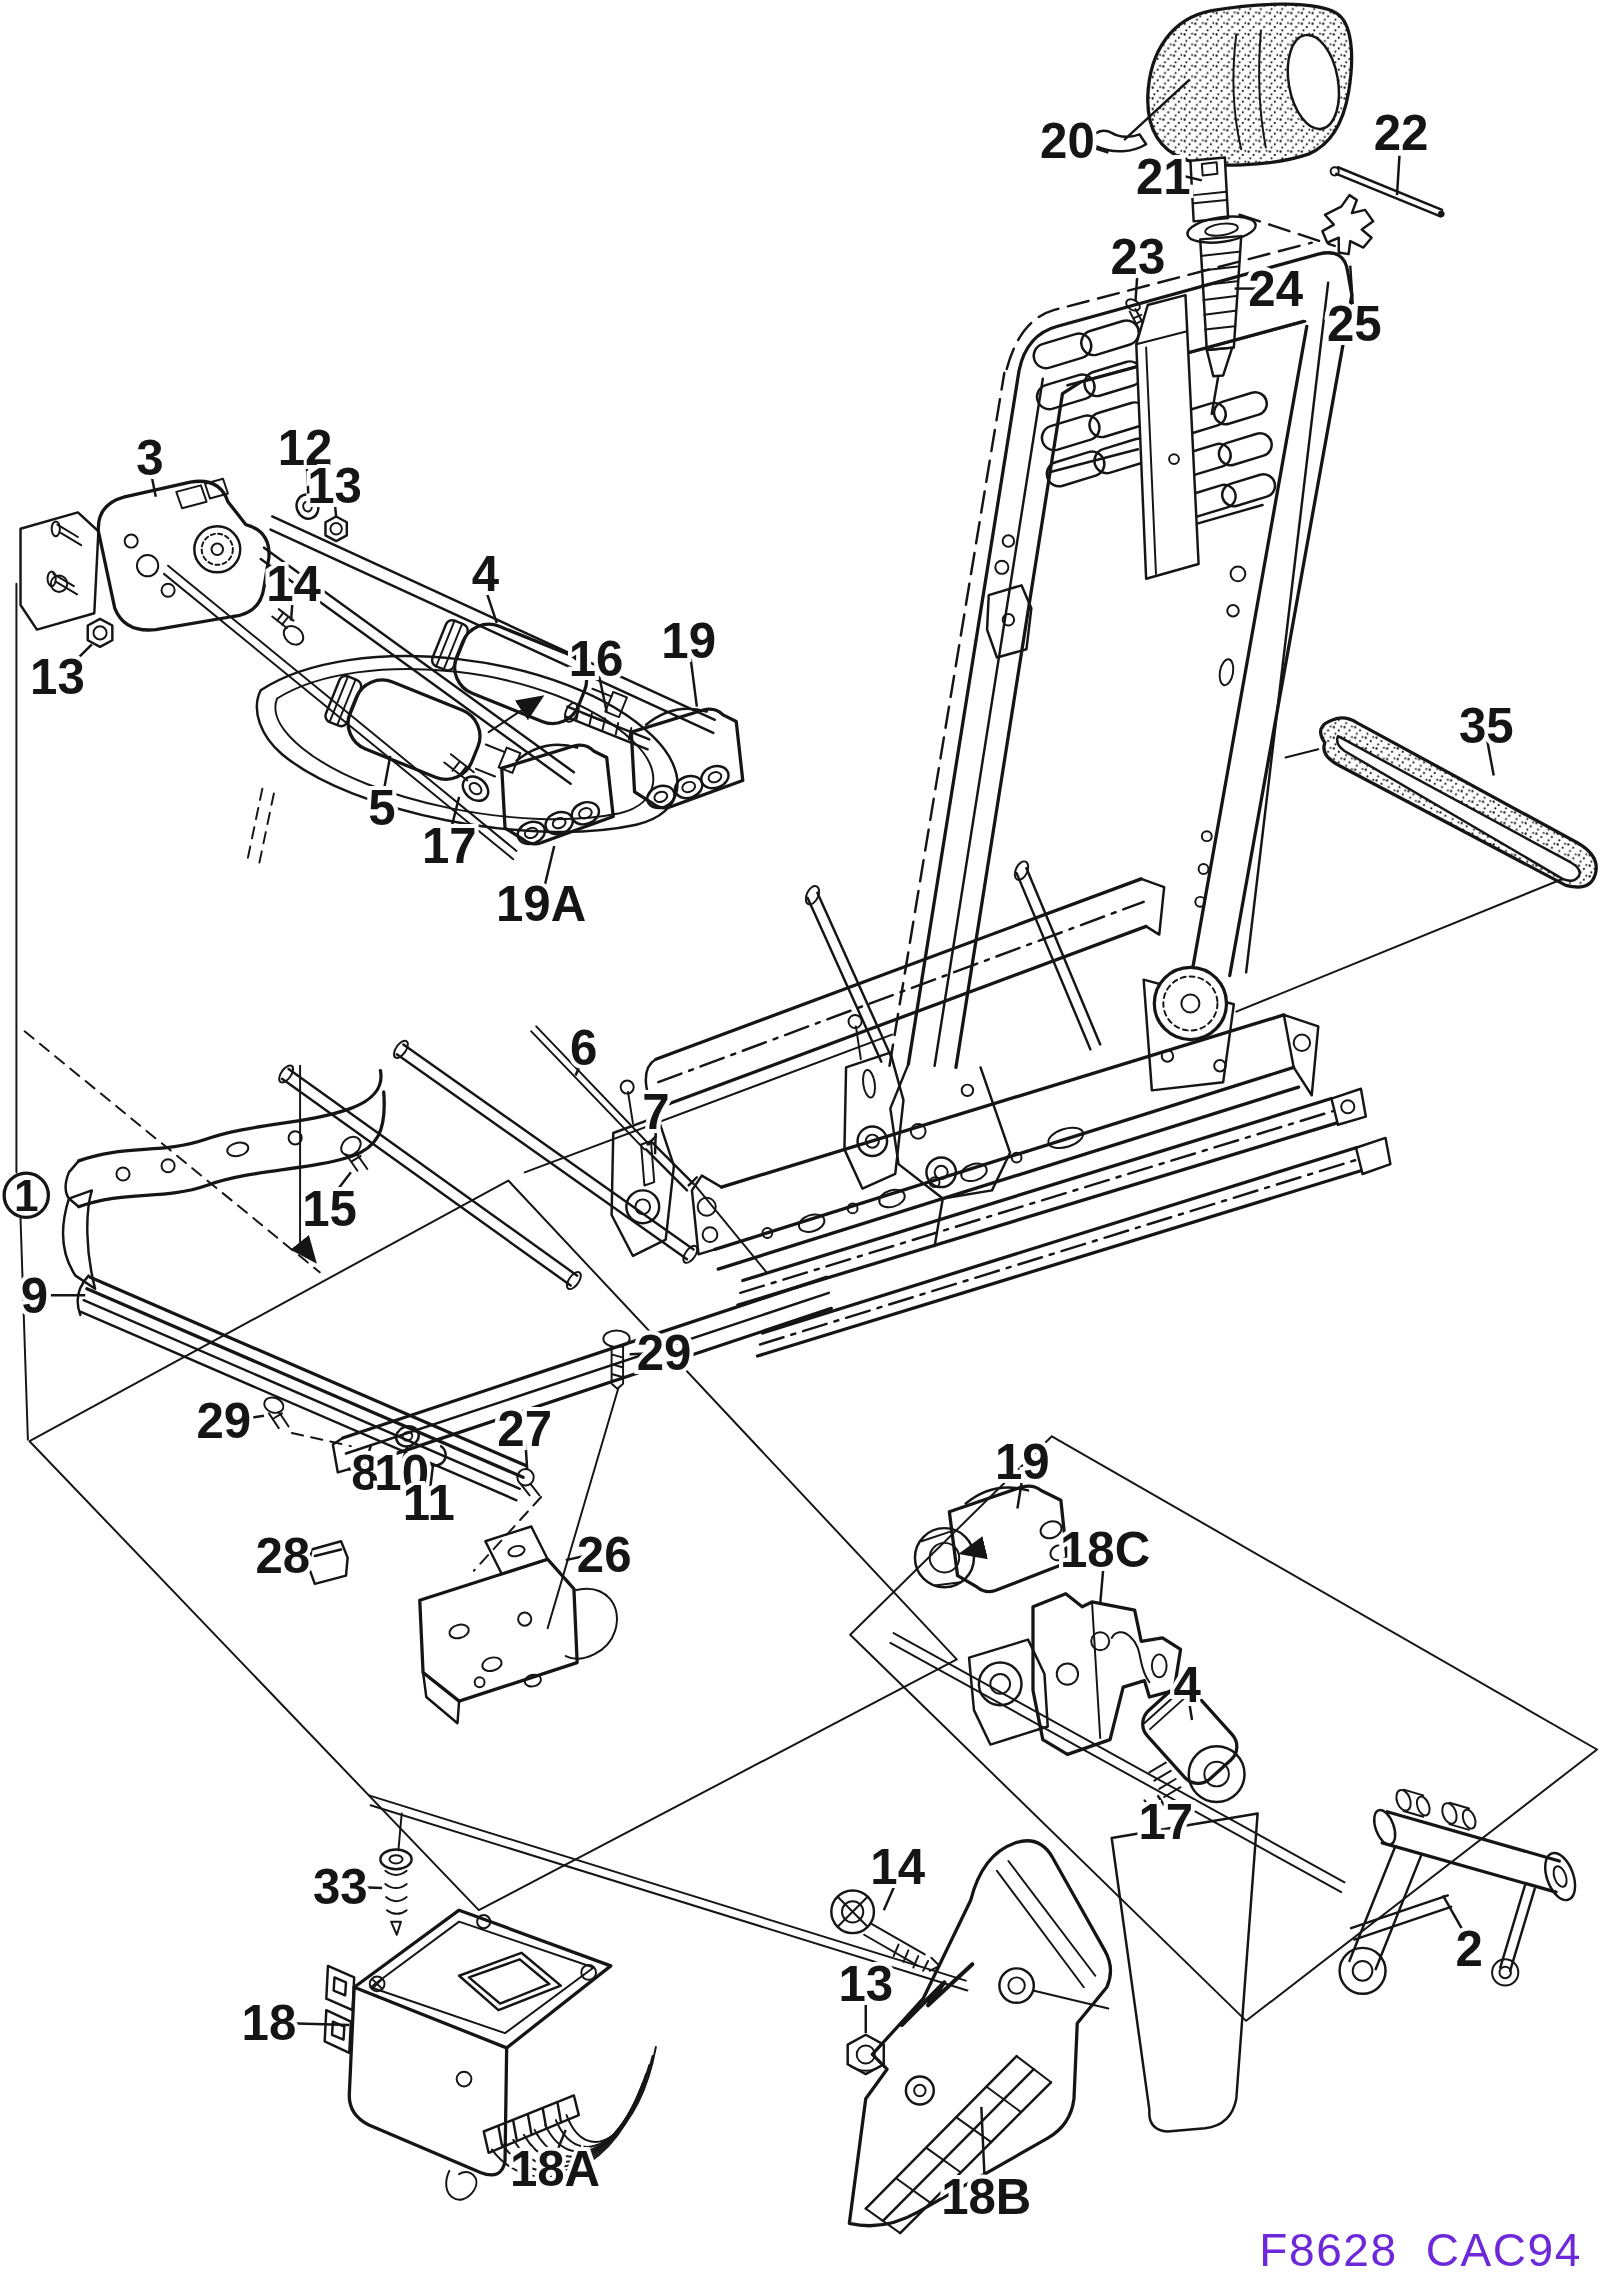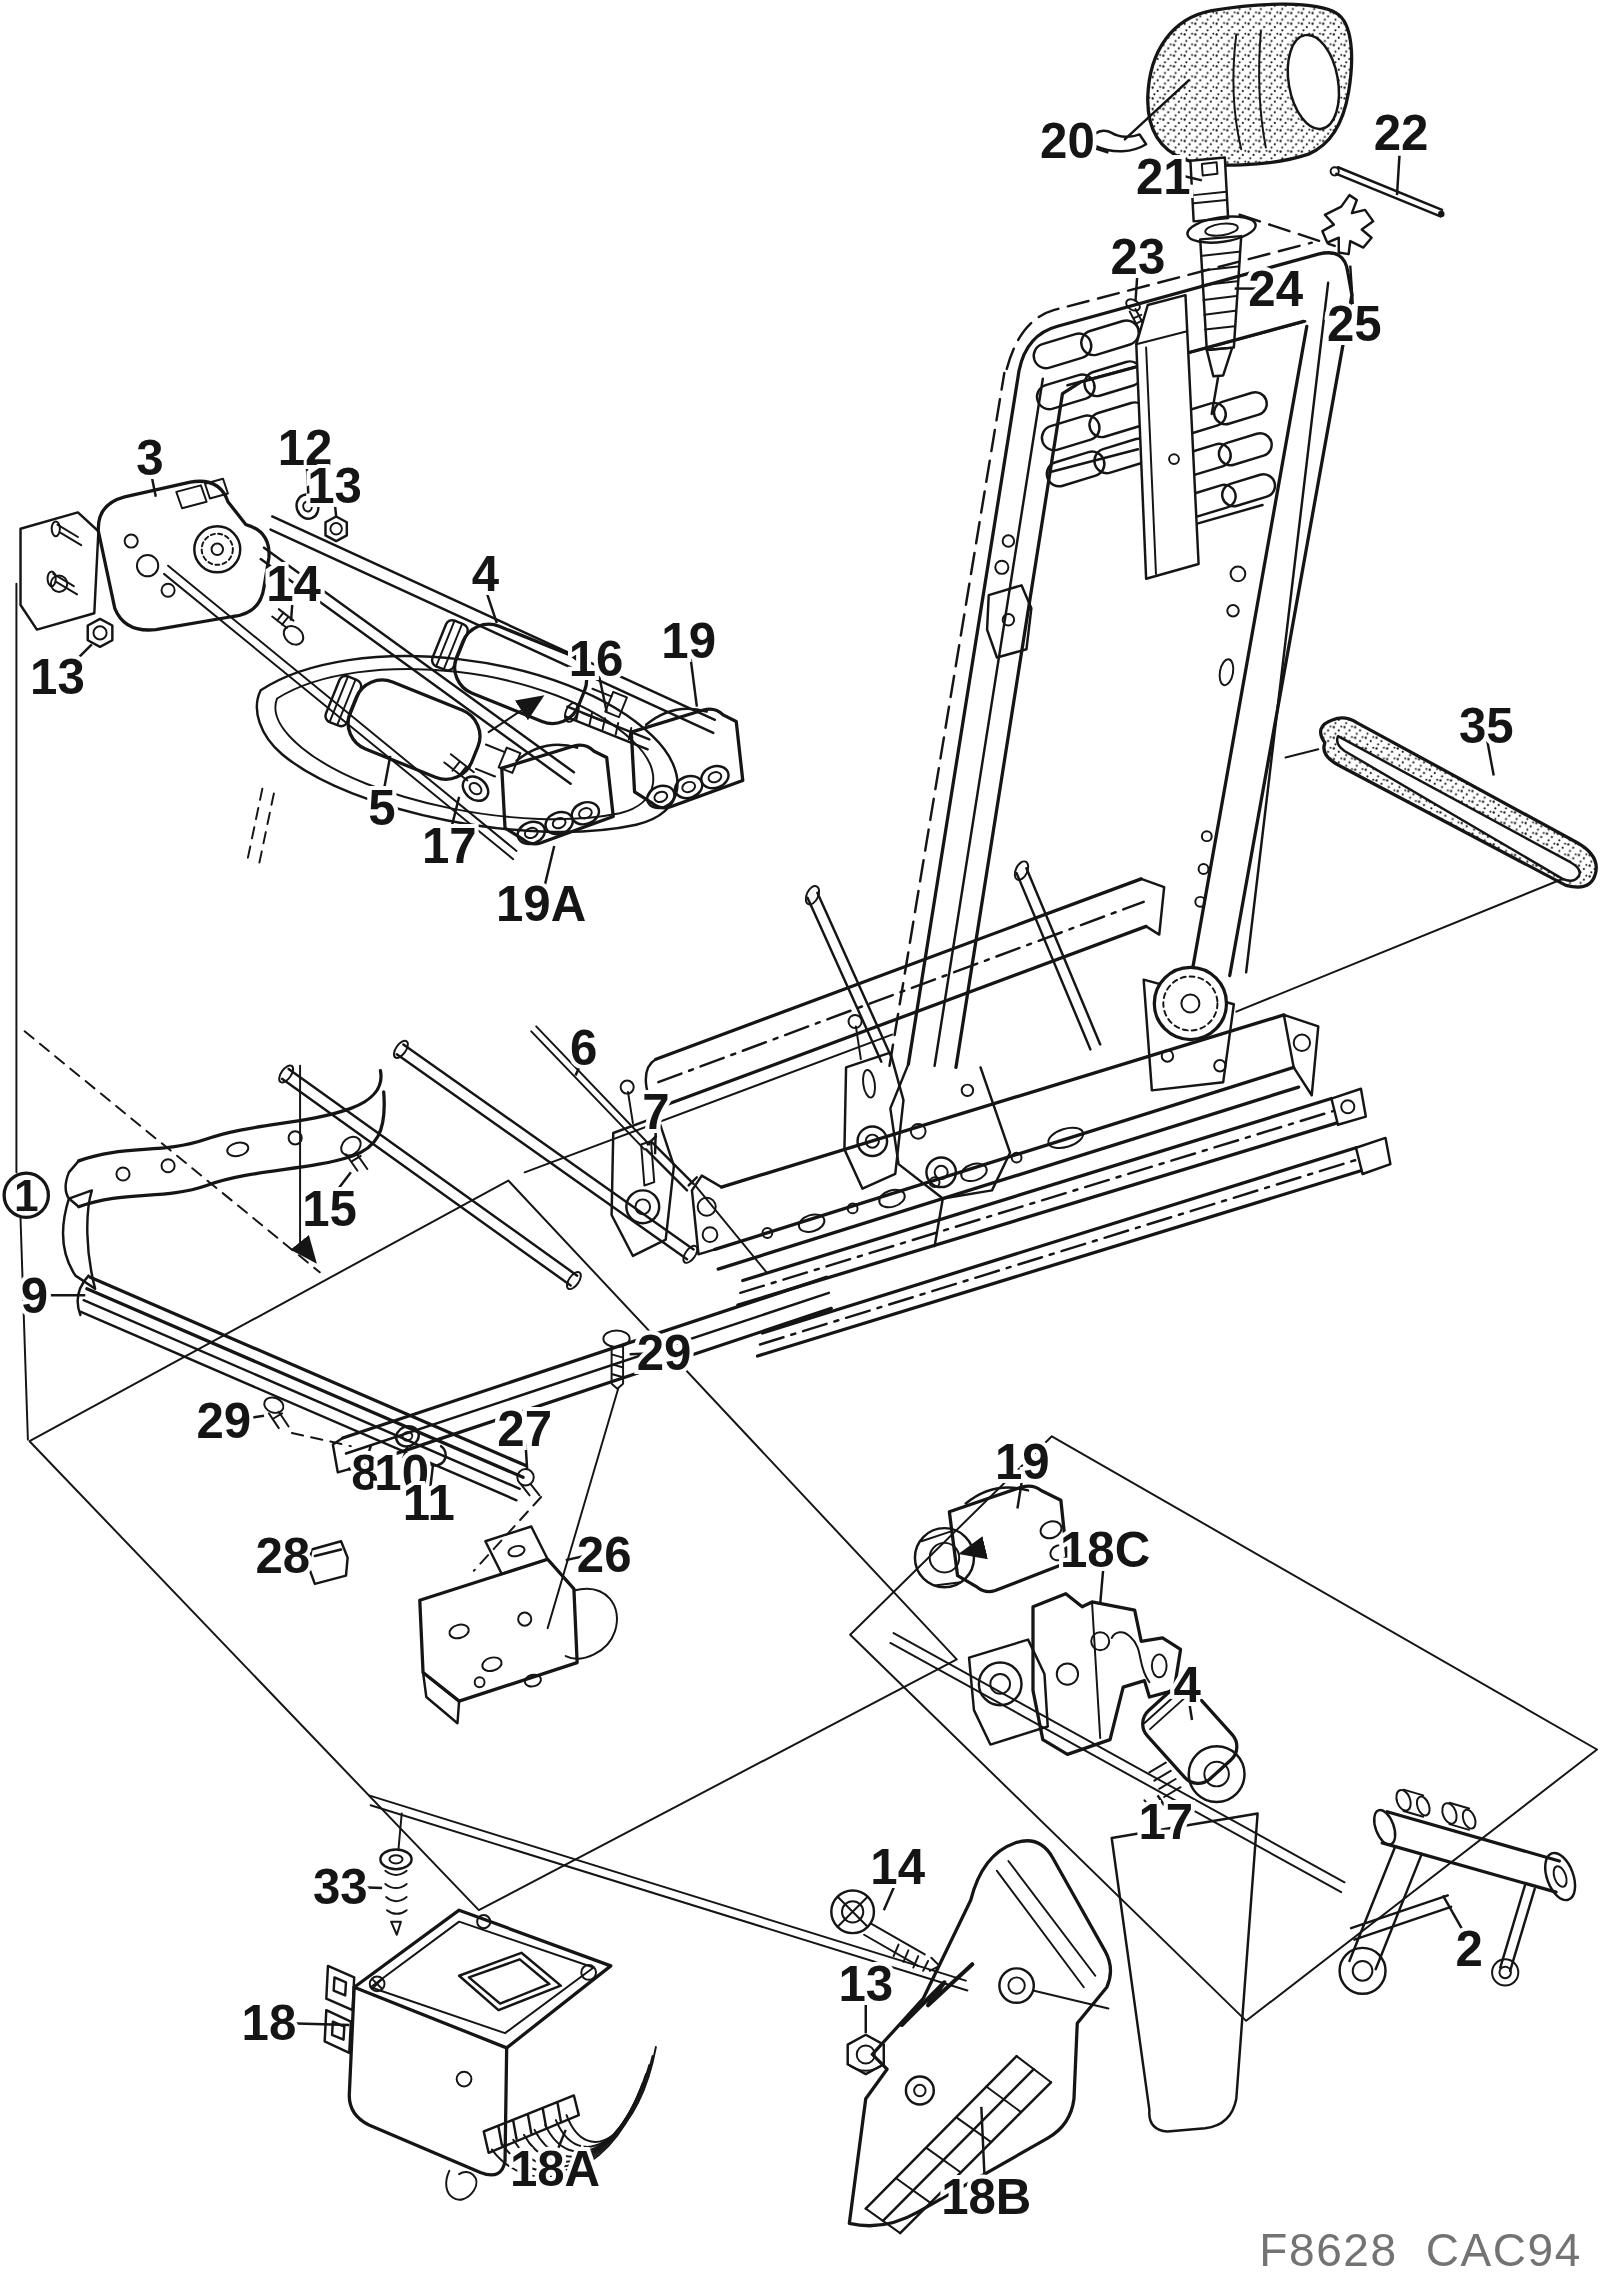--- a/index.html
+++ b/index.html
@@ -11,21 +11,21 @@
   .s5{stroke-width:5px}.s4{stroke-width:4px}.s3{stroke-width:3px}.s2{stroke-width:2.4px}
   .fillw{fill:#ffffff}
   .stip{fill:url(#stip)}
   .dd{stroke-dasharray:26 12}
   .dd2{stroke-dasharray:14 10}
   .ddot{stroke-dasharray:30 10 5 10}
   .co-text{font:700 60px "Liberation Sans", sans-serif;fill:#151515;text-anchor:middle;
            paint-order:stroke;stroke:#ffffff;stroke-width:10px;}
   .marker-text{font:700 54px "Liberation Sans", sans-serif;fill:#151515;text-anchor:middle;}
   .footer{position:absolute;left:1238px;top:2223px;width:344px;
-          font:400 46px "Liberation Sans", sans-serif;color:#737373;letter-spacing:1.6px;
+          font:400 46px "Liberation Sans", sans-serif;color:#6d28d9;letter-spacing:1.6px;
           display:flex;gap:28px;justify-content:flex-end;}
 </style>
 </head>
 <body>
 
 <div class="page">
 <svg width="1620" height="2284" viewBox="0 0 1976 2786">
   <defs>
     <pattern id="stip" width="13" height="13" patternUnits="userSpaceOnUse">
       <circle cx="2" cy="3" r="1.4" fill="#151515"></circle>

